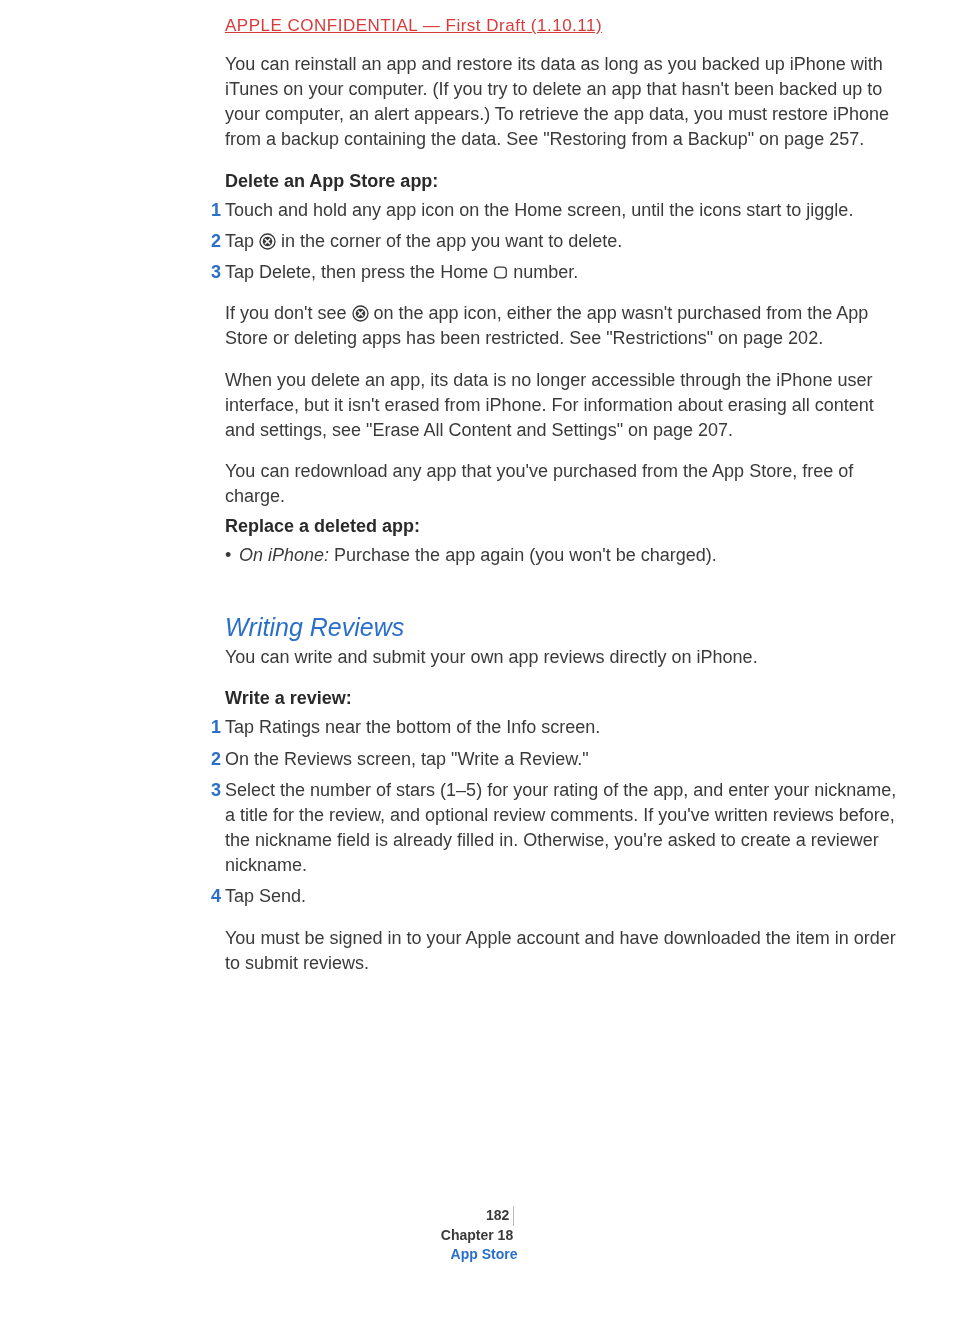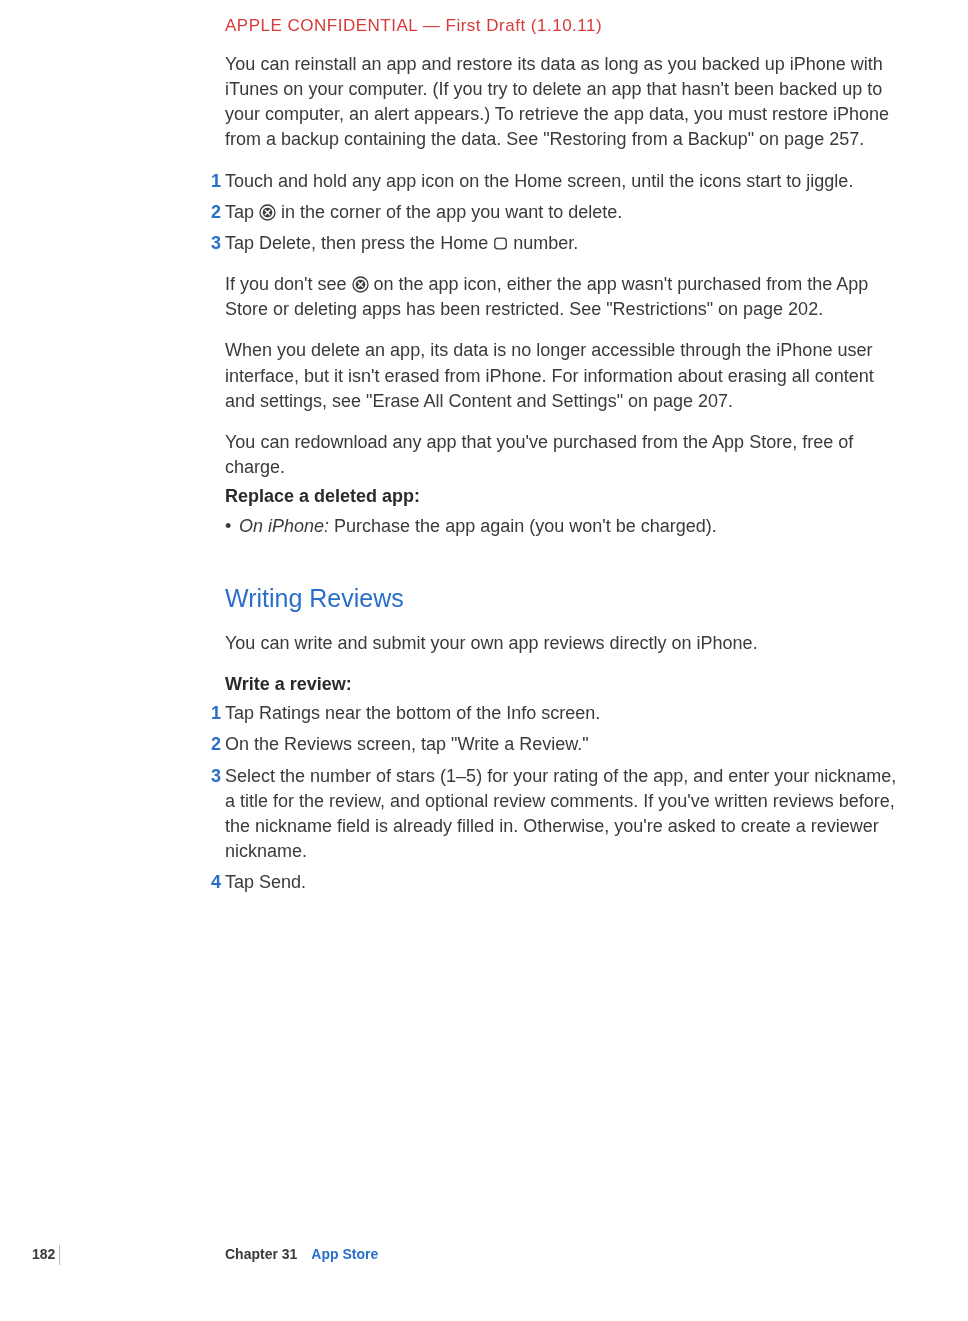--- a/index.html
+++ b/index.html
@@ -15,20 +15,21 @@
     }
     .page {
       padding: 14px 70px 0 225px;
     }
     .confidential {
       color: #d83a3a;
       font-size: 17px;
       font-weight: 500;
       letter-spacing: 0.5px;
       margin-bottom: 14px;
+      text-decoration: underline;
     }
     .para {
       margin-bottom: 16px;
       color: #3a3a3a;
     }
     .bold-head {
       font-weight: 600;
       color: #2a2a2a;
       margin-bottom: 4px;
     }
@@ -62,32 +63,34 @@
       left: -14px;
       top: 0;
       color: #3a3a3a;
     }
     .italic { font-style: italic; }
     .section-head {
       color: #2a6fc9;
       font-size: 25px;
       font-weight: 400;
       margin-top: 42px;
-      margin-bottom: 15px;
+      margin-bottom: 0;
+      font-style: italic;
     }
     .footer {
       position: absolute;
       bottom: 56px;
       left: 0;
       right: 0;
     }
     .footer-inner {
       display: flex;
       align-items: center;
       font-size: 14px;
+      flex-direction: column;
     }
     .page-num {
       width: 60px;
       text-align: left;
       padding-left: 32px;
       font-weight: 600;
       color: #3a3a3a;
       border-right: 1px solid #bbb;
       padding-right: 12px;
       margin-right: 0;
@@ -114,20 +117,21 @@
   </style>
 </head>
 <body>
 
 <div class="page">
 
   <div class="confidential">APPLE CONFIDENTIAL — First Draft (1.10.11)</div>
 
   <p class="para">You can reinstall an app and restore its data as long as you backed up iPhone with iTunes on your computer. (If you try to delete an app that hasn't been backed up to your computer, an alert appears.) To retrieve the app data, you must restore iPhone from a backup containing the data. See "Restoring from a Backup" on page 257.</p>
 
+  <p class="bold-head">Delete an App Store app:</p>
 
   <div class="numitem">
     <span class="num">1</span>
     <span class="txt">Touch and hold any app icon on the Home screen, until the icons start to jiggle.</span>
   </div>
 
   <div class="numitem">
     <span class="num">2</span>
     <span class="txt">
       <span>Tap </span><svg class="inline-icon" viewBox="0 0 17 17">
@@ -183,23 +187,24 @@
   </div>
   <div class="numitem">
     <span class="num">3</span>
     <span class="txt">Select the number of stars (1–5) for your rating of the app, and enter your nickname, a title for the review, and optional review comments. If you've written reviews before, the nickname field is already filled in. Otherwise, you're asked to create a reviewer nickname.</span>
   </div>
   <div class="numitem" style="margin-bottom:16px;">
     <span class="num">4</span>
     <span class="txt">Tap Send.</span>
   </div>
 
+  <p class="para">You must be signed in to your Apple account and have downloaded the item in order to submit reviews.</p>
 
 </div>
 
 <div class="footer">
   <div class="footer-inner">
     <span class="page-num">182</span>
     <span class="footer-spacer"></span>
-    <span class="chapter-label">Chapter 31</span>
+    <span class="chapter-label">Chapter 18</span>
     <span class="chapter-name">App Store</span>
   </div>
 </div>
 
 </body></html>

